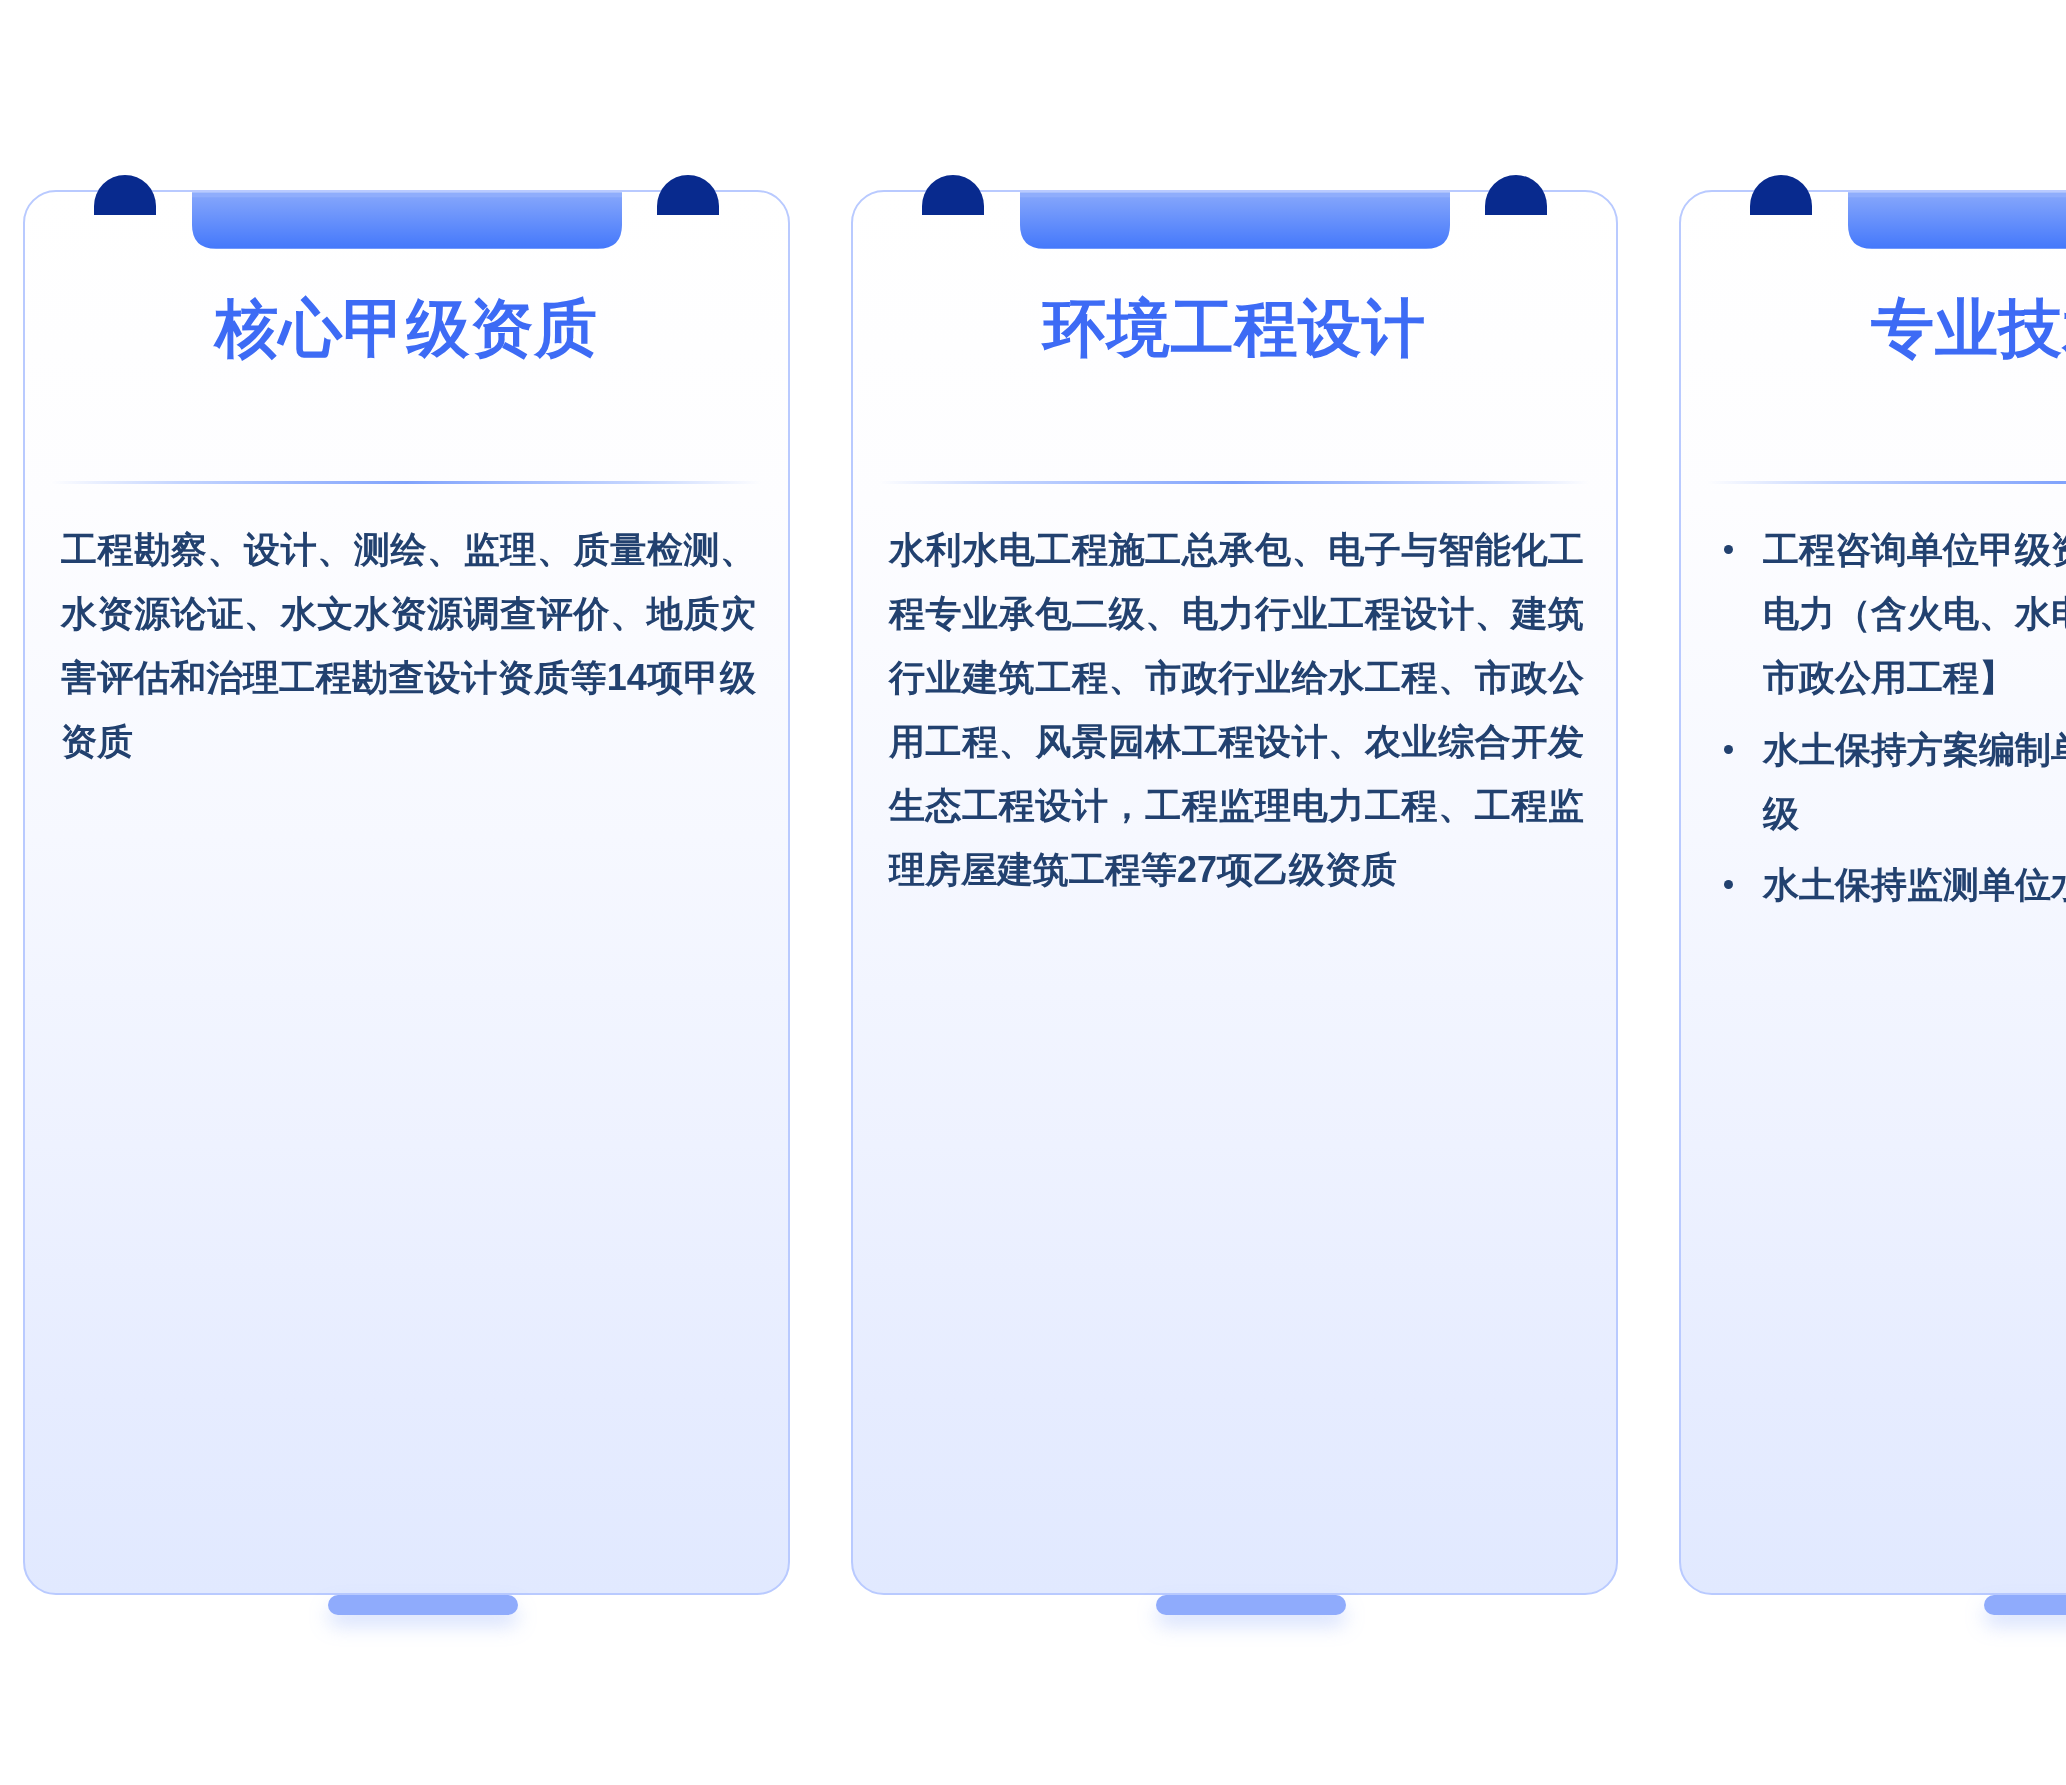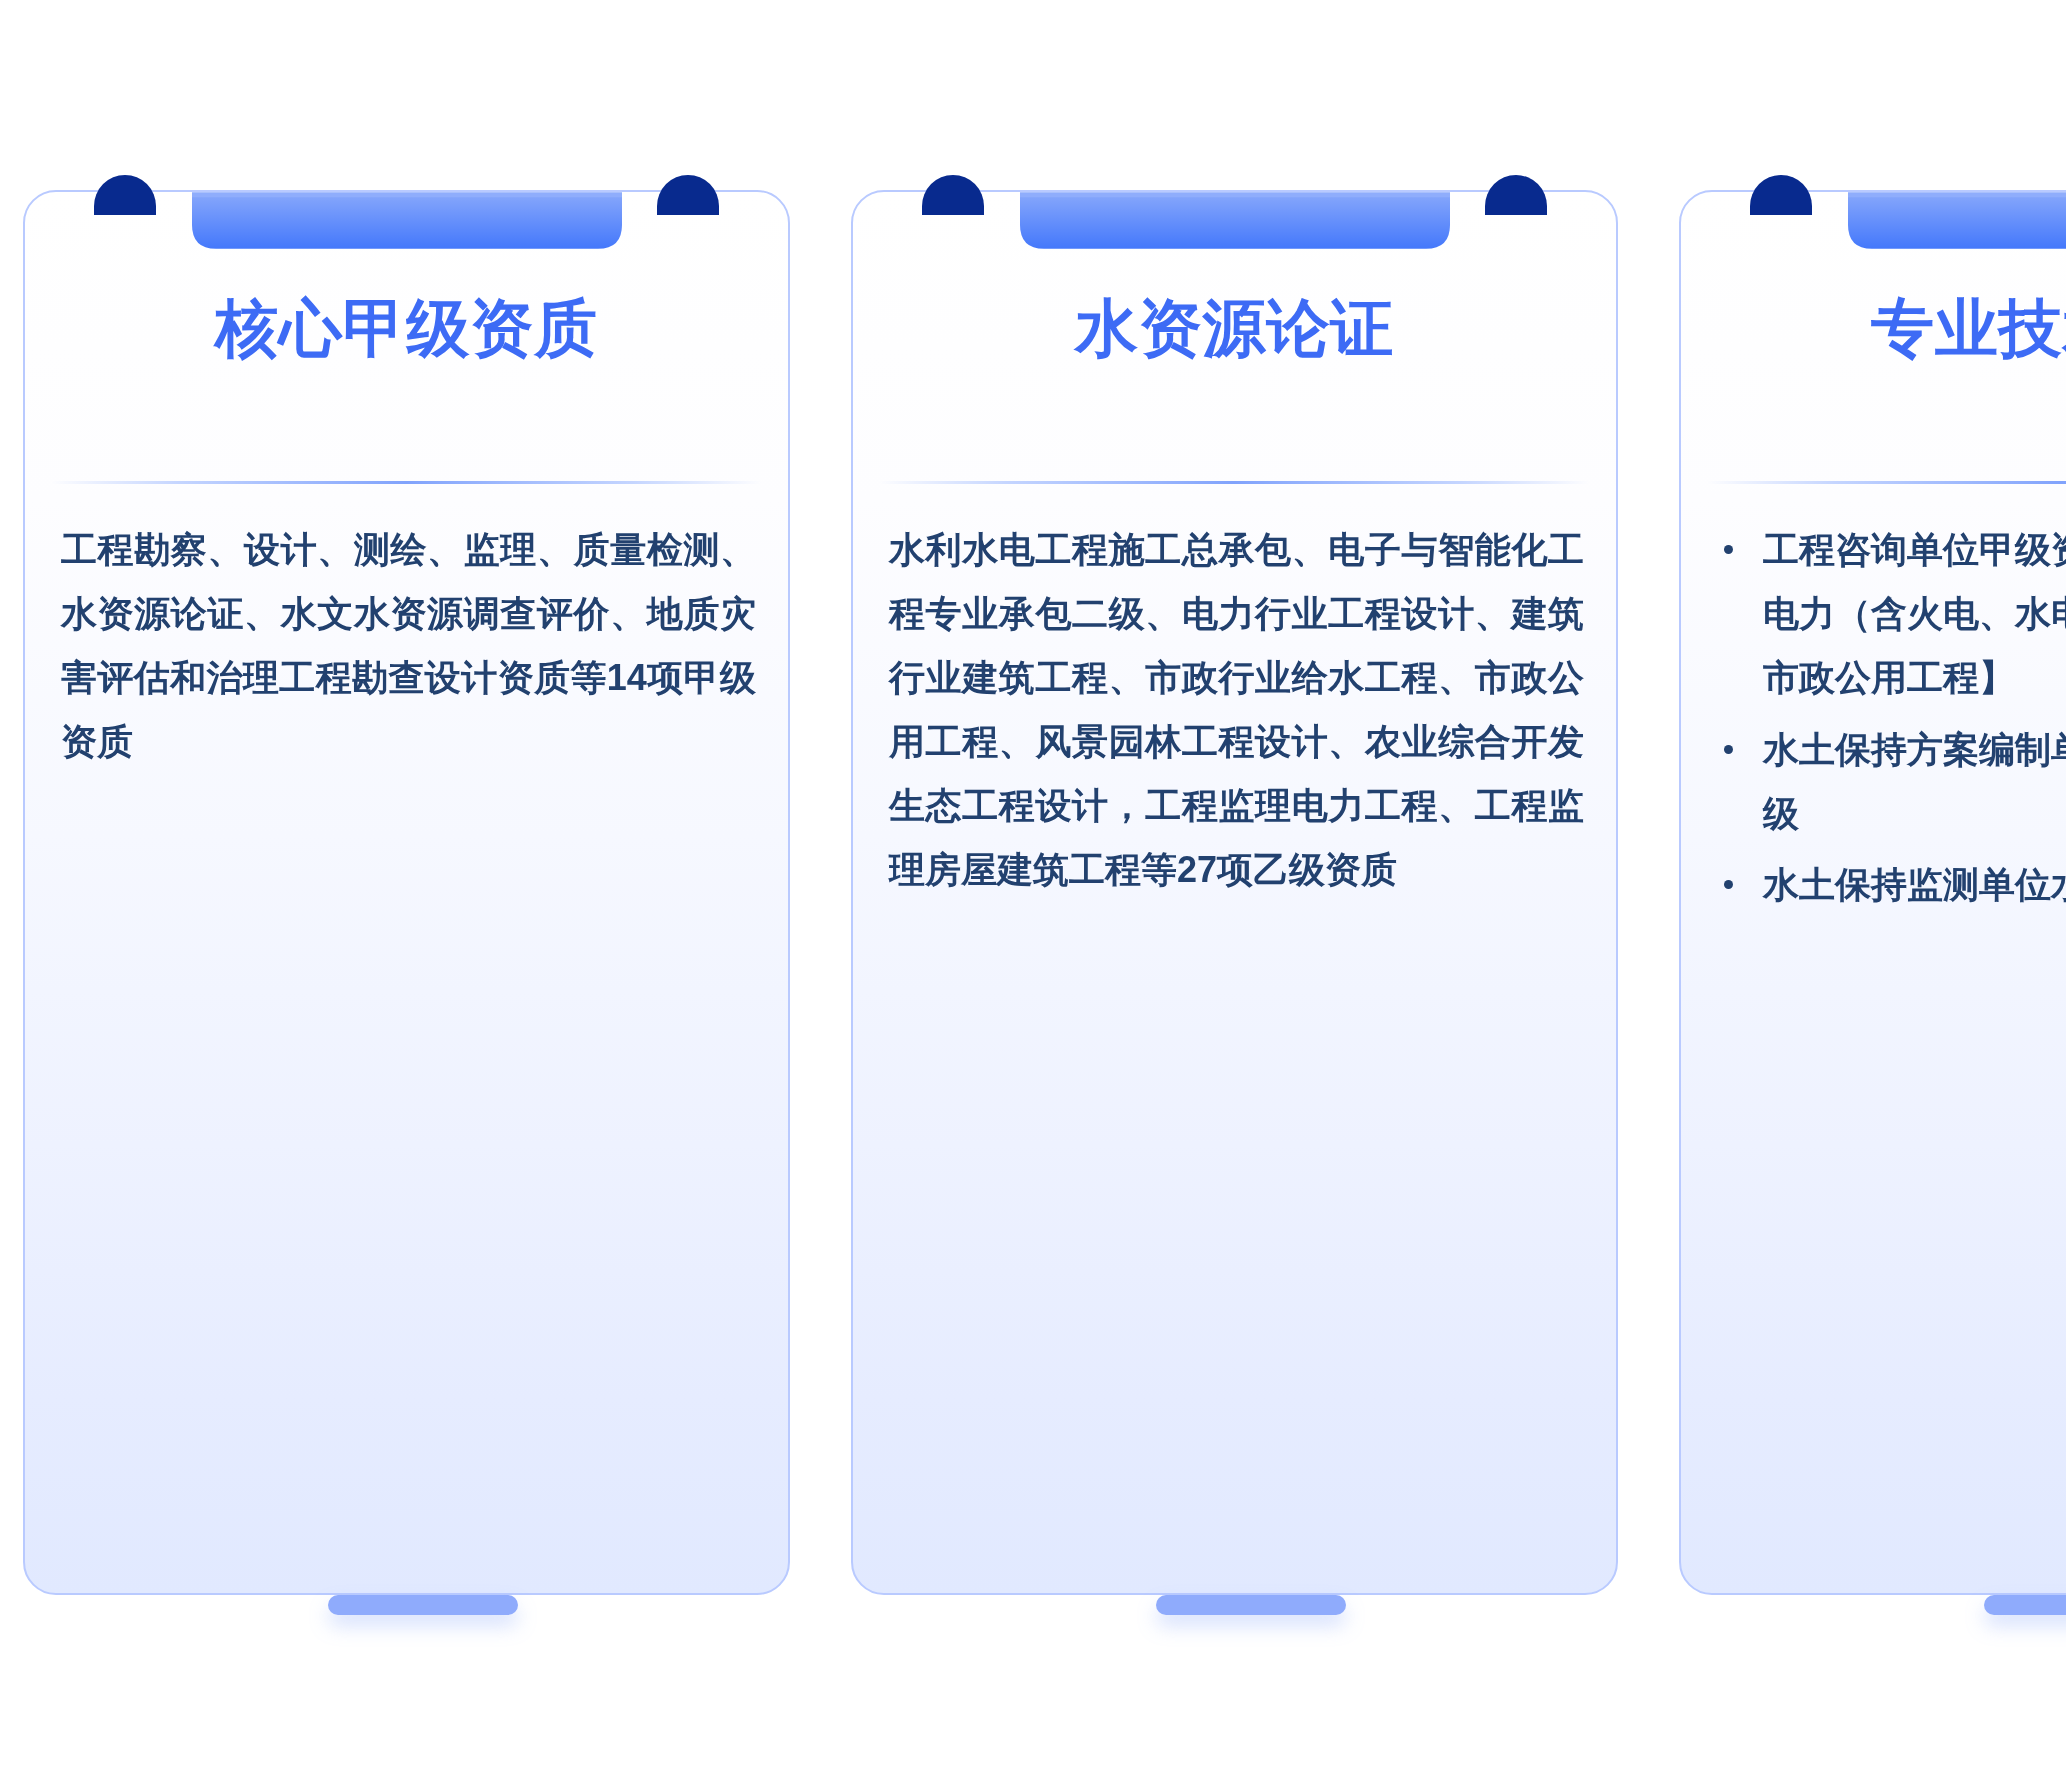--- a/index.html
+++ b/index.html
@@ -215,21 +215,21 @@
             <defs>
               <linearGradient id="rg2" x1="0" y1="0" x2="0" y2="1">
                 <stop offset="0%" stop-color="#88a8fb"></stop>
                 <stop offset="100%" stop-color="#4478fb"></stop>
               </linearGradient>
             </defs>
             <path d="M0,42 H1040 V120 Q1040,178 982,178 H58 Q0,178 0,120 Z" fill="url(#rg2)"></path>
             <path d="M0,42 H1040 V54 H0 Z" fill="#8fadfc"></path>
           </svg>
         </div>
-        <div class="card-title">水资源论证</div>
+        <div class="card-title">环境工程设计</div>
         <div class="divider"></div>
         <div class="card-body">
           <p class="para">水利水电工程施工总承包、电子与智能化工程专业承包二级、电力行业工程设计、建筑行业建筑工程、市政行业给水工程、市政公用工程、风景园林工程设计、农业综合开发生态工程设计，工程监理电力工程、工程监理房屋建筑工程等27项乙级资质</p>
         </div>
       </div>
       <div class="foot"></div>
     </div>
 
     <div class="card-wrap">
       <div class="card">

